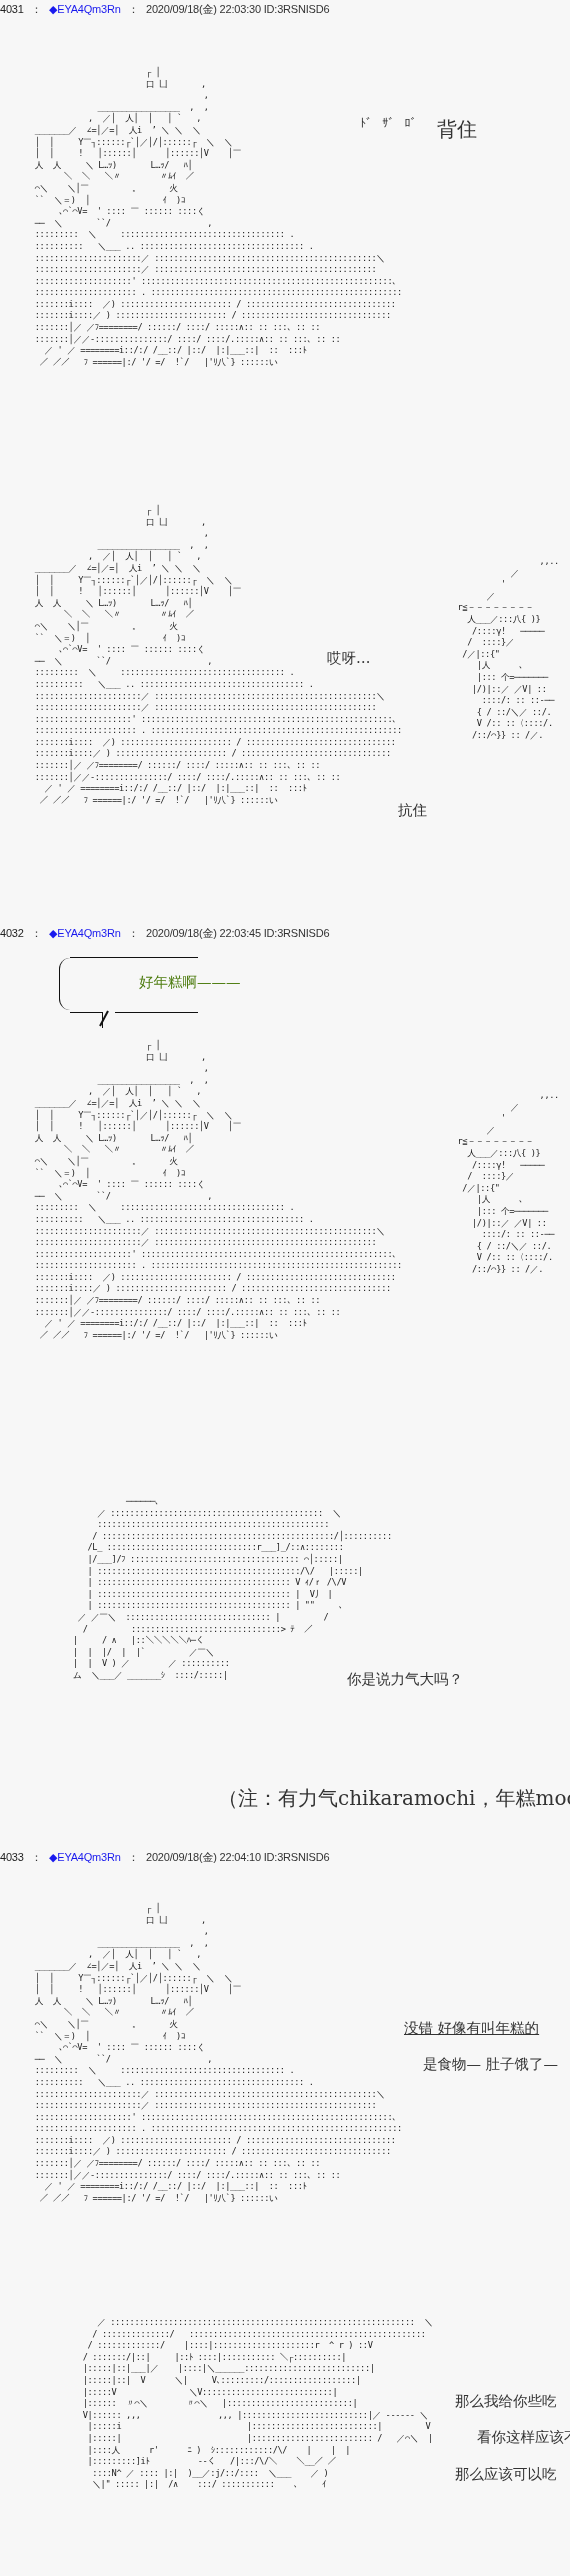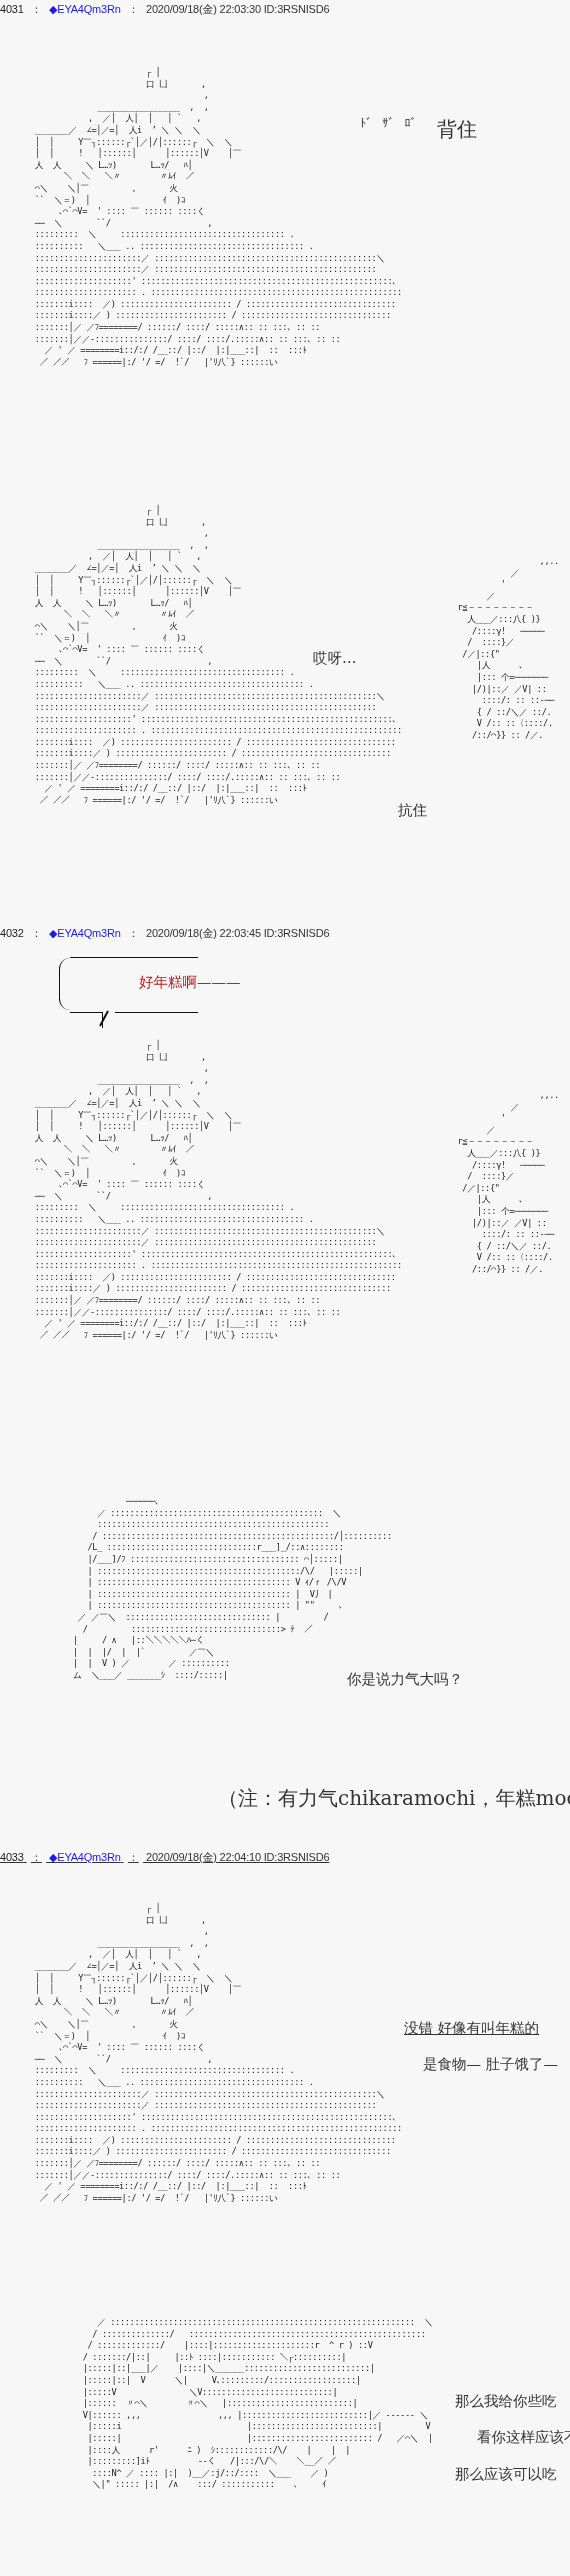--- a/index.html
+++ b/index.html
@@ -81,21 +81,21 @@
     background: #111;
     transform: translate(5.1px, -1.5px) rotate(28deg);
     transform-origin: top left;
   }
   .bubble-text {
     position: absolute;
     left: 139px;
     top: 973px;
     font-family: "DejaVu Serif", serif;
     font-size: 14.5px;
-    color: #b91c1c;
+    color: #4d7c0f;
   }
 </style>
 </head>
 <body>
 
 <div class="post-header" style="top:1.5px;">
   <span class="num">4031</span>
   <span class="sep">：</span>
   <span class="author"><span class="diamond">◆</span><span>EYA4Qm3Rn</span></span>
   <span class="sep">：</span>
@@ -151,21 +151,21 @@
    ::::::::::::::::::::::／ ::::::::::::::::::::::::::::::::::::::::::::::＼
    ::::::::::::::::::::::／ ::::::::::::::::::::::::::::::::::::::::::::::
    ::::::::::::::::::::' ::::::::::::::::::::::::::::::::::::::::::::::::::::､
    ::::::::::::::::::::: . ::::::::::::::::::::::::::::::::::::::::::::::::::::
    :::::::i::::  ／) ::::::::::::::::::::::: / :::::::::::::::::::::::::::::::
    :::::::i::::／ ) ::::::::::::::::::::::: / :::::::::::::::::::::::::::::::
    :::::::│／ ／ﾌ========/ ::::::/ ::::/ :::::∧:: :: :::､ :: ::
    :::::::│／／-:::::::::::::::/ ::::/ ::::/.:::::∧:: :: :::､ :: ::
      ／ ' ／ ========i::/:/ /__::/ |::/  |:|___::|  ::  :::ﾄ
     ／ ／／   ﾌ ======|:/ '/ =/  !`/   |'ﾘ八`} ::::::い</pre>
-<div class="say" style="left:313px; top:647px;">哎呀…</div>
+<div class="say" style="left:327px; top:647px;">哎呀…</div>
 <div class="say" style="left:398px; top:799px;">抗住</div>
 <pre class="aa" id="aa-w1" style="left:443px; top:556px;">                    ,,..
               ／
             '
          ／
    r≦－－－－－－－－
      人___／:::八{ )}
       /::::γ!   ─────
      /  ::::}／
     /／|::{"
@@ -246,21 +246,21 @@
          | :::::::::::::::::::::::::::::::::::::::: | ""     ､
        ／ ／￣＼  :::::::::::::::::::::::::::::: |         /
         /         :::::::::::::::::::::::::::::::&gt; ﾃ  ／
       |     / ∧   |::＼＼＼＼＼ﾊ─く
       |  |  |/  |  |`         ／￣＼
       |  |  V ) ／        ／ ::::::::::
       ム  ＼___／ _______ｼ  ::::/:::::|</pre>
 <div class="say" style="left:347px; top:1668px;">你是说力气大吗？</div>
 <div class="say" style="left:218px; top:1787px; font-size:20px;">（注：有力气chikaramochi，年糕mochi，尤莉</div>
 
-<div class="post-header" style="top:1850px;text-decoration:underline;">
+<div class="post-header" style="top:1850px;">
   <span class="num">4033</span>
   <span class="sep">：</span>
   <span class="author"><span class="diamond">◆</span><span>EYA4Qm3Rn</span></span>
   <span class="sep">：</span>
   <span class="meta">2020/09/18(金) 22:04:10</span>
   <span class="meta">ID:3RSNISD6</span>
 </div>
 
 <pre class="aa" id="aa-f4" style="left:20.3px; top:1903px;">                          ┌ │
                           口 凵       ,

